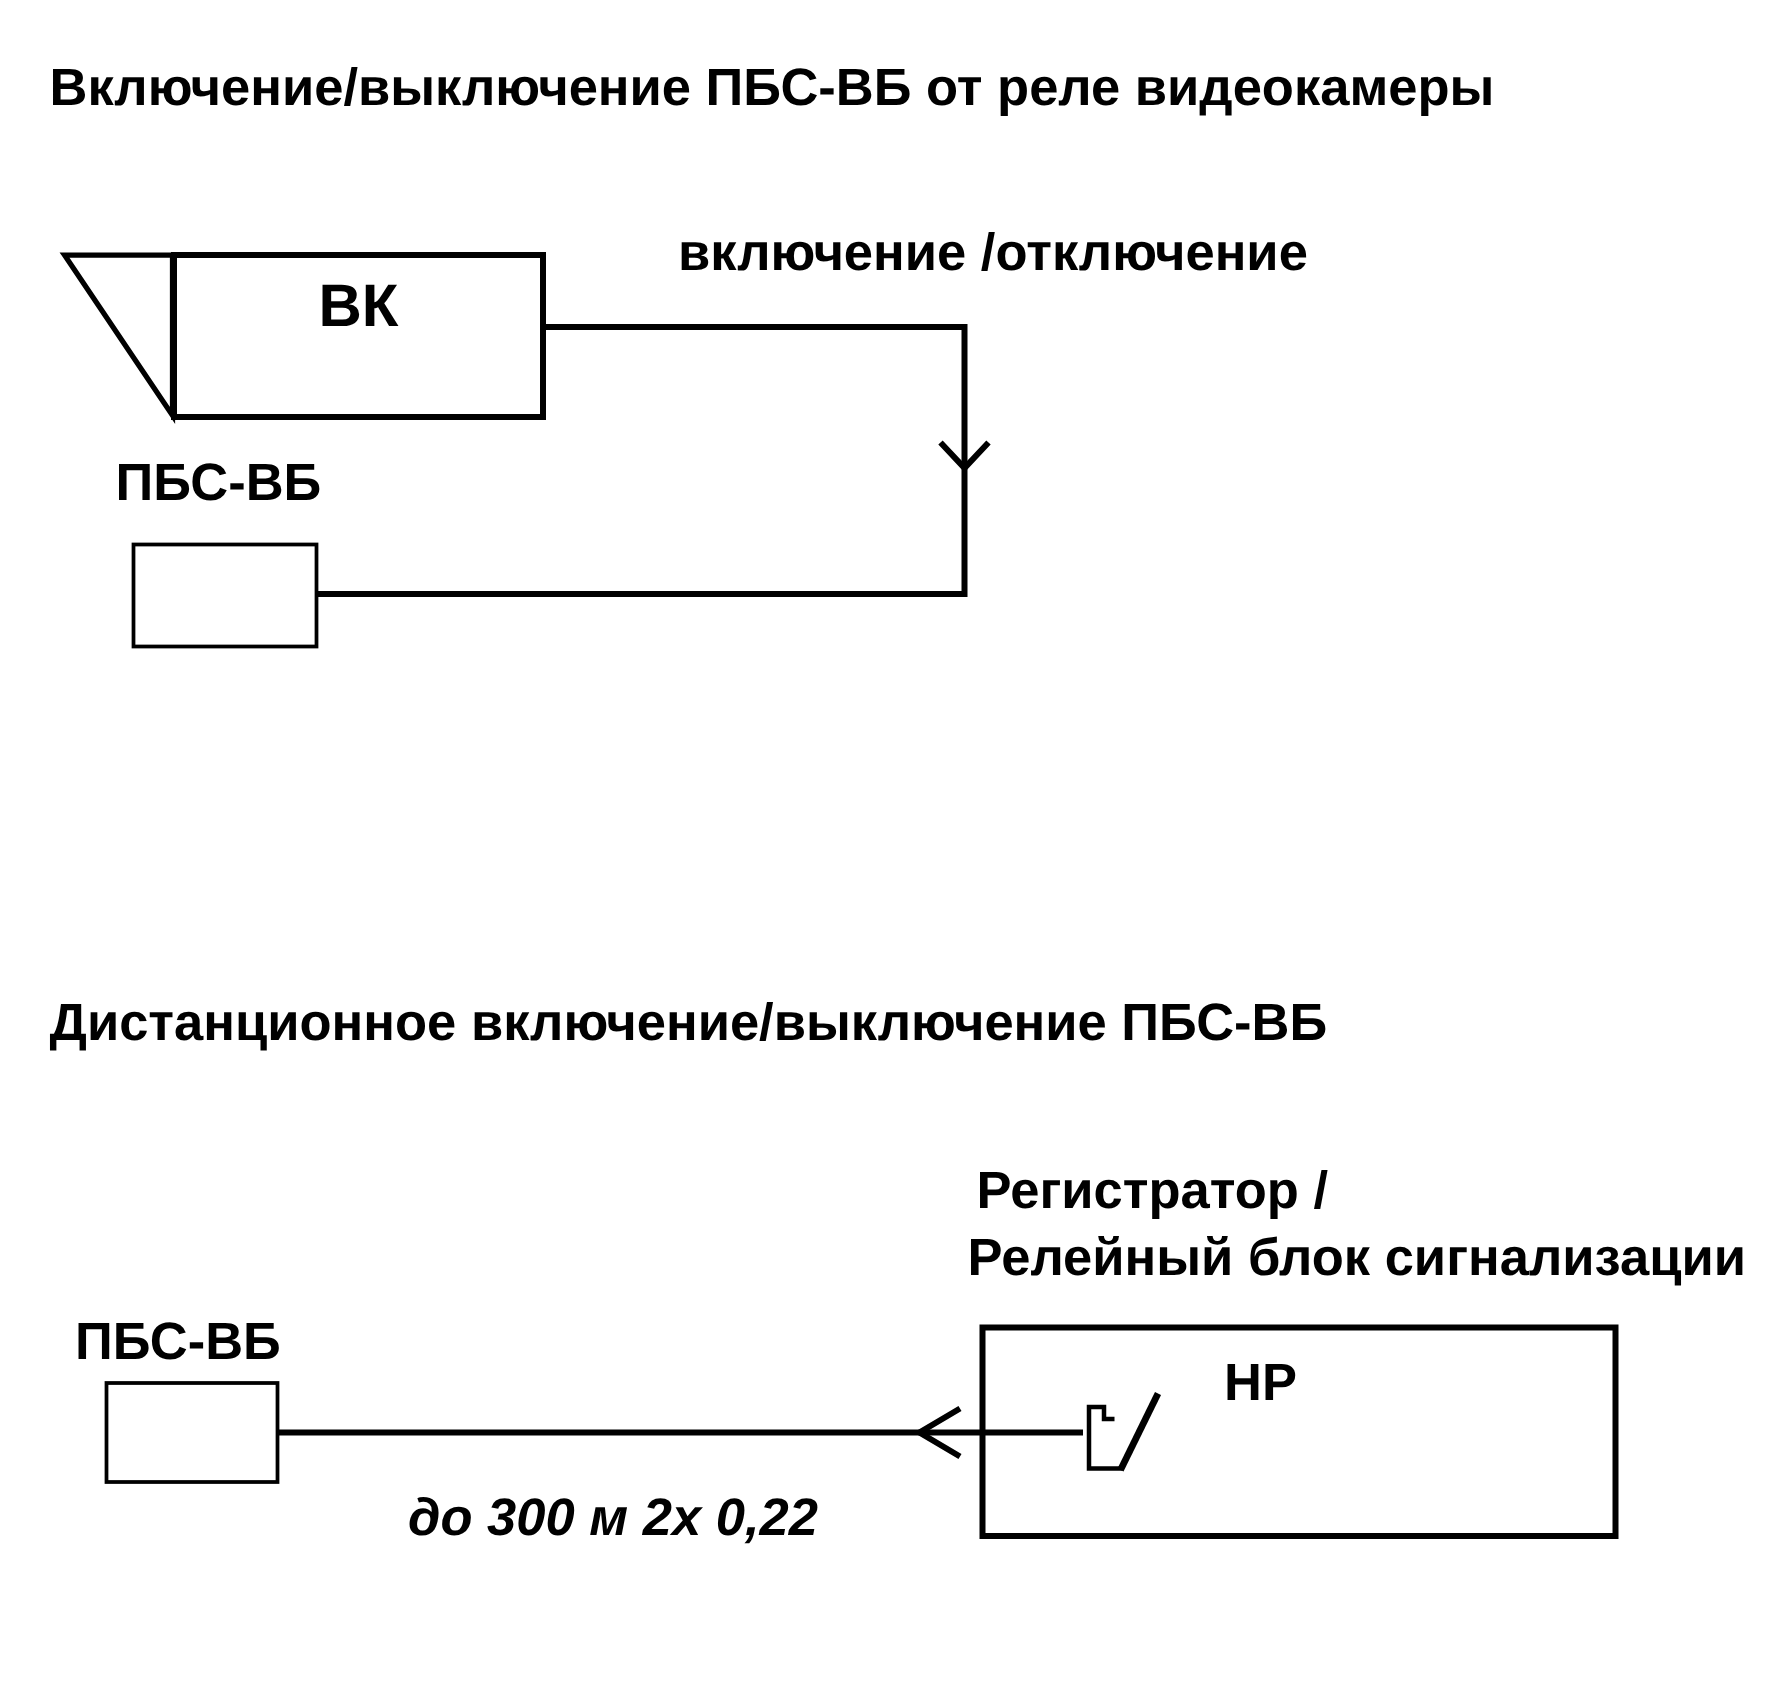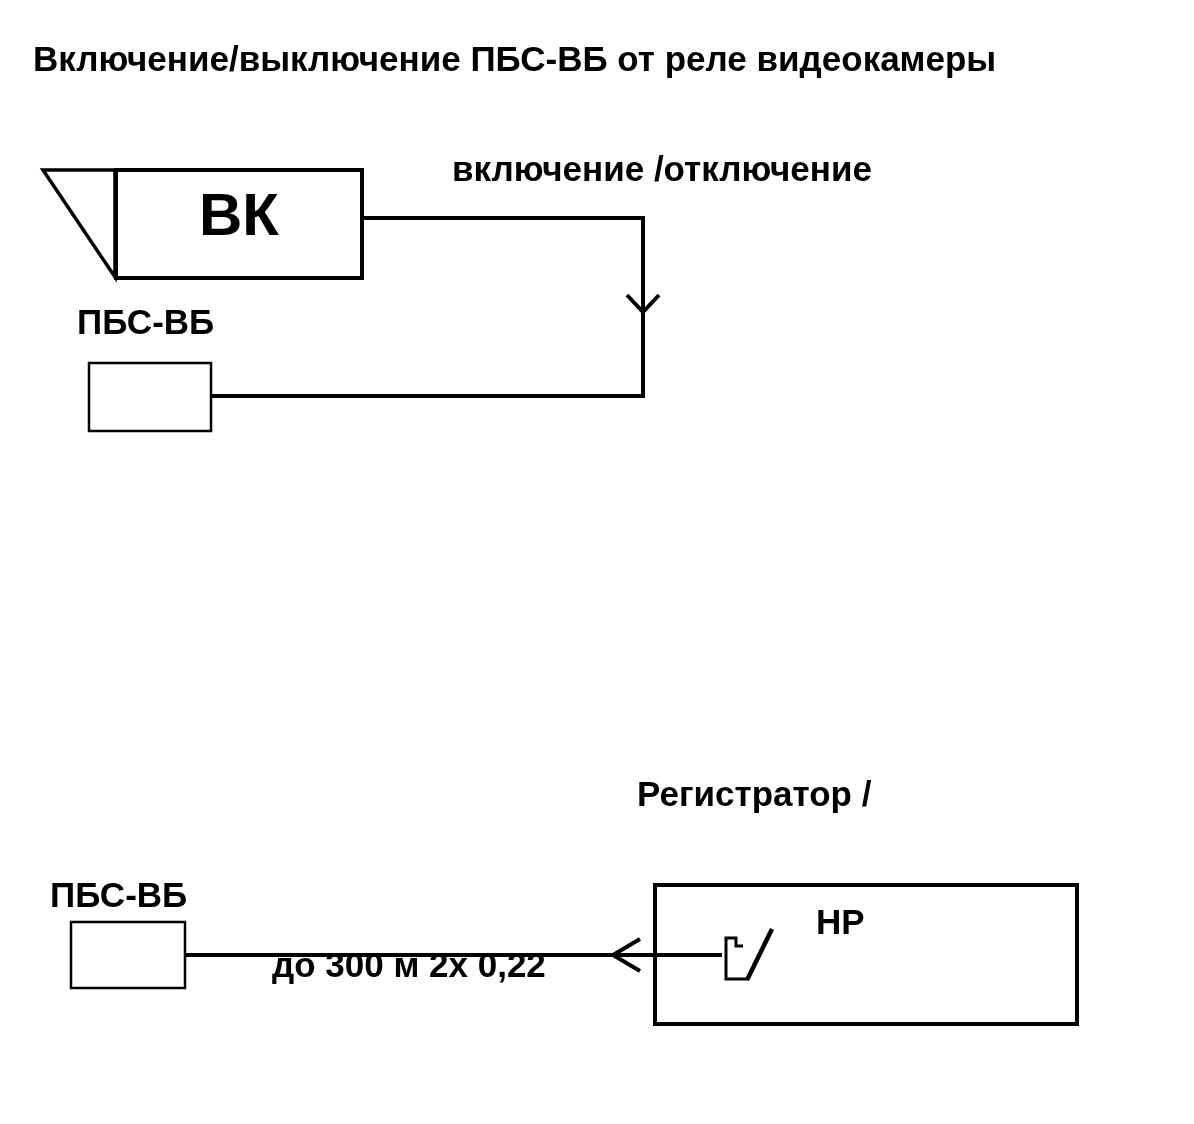--- a/index.html
+++ b/index.html
@@ -26,21 +26,21 @@
     top:0;
   }
   .label{
     position:absolute;
     font-weight:bold;
     white-space:nowrap;
     line-height:1.1;
     color:var(--ink);
   }
   .fs-title{ font-size:35px; }
-  .fs-big{ font-size:60px; }
+  .fs-big{ font-size:40px; }
   .vk-center{
     left:116px;
     top:182px;
     width:246px;
     text-align:center;
   }
 </style>
 </head>
 <body>
 
@@ -64,23 +64,25 @@
 
   <div class="label fs-title" style="left:33px; top:40px;">Включение/выключение ПБС-ВБ от реле видеокамеры</div>
 
   <div class="label fs-big vk-center">ВК</div>
 
   <div class="label fs-title" style="left:404px; top:150px;margin-left:48px;">включение /отключение</div>
 
   <div class="label fs-title" style="left:77px; top:303px;">ПБС-ВБ</div>
 
 
+  <div class="label fs-title" style="left:33px; top:663px;">Дистанционное включение/выключение ПБС-ВБ</div>
 
-  <div class="label fs-title" style="left:637px; top:775px;">Регистратор /</div>
+  <div class="label fs-title" style="left:651px; top:775px;">Регистратор /</div>
 
+  <div class="label fs-title" style="left:645px; top:820px;">Релейный блок сигнализации</div>
 
   <div class="label fs-title" style="left:50px; top:876px;">ПБС-ВБ</div>
 
   <div class="label fs-title" style="left:816px; top:903px;">НР</div>
 
-  <div class="label fs-title" style="left:272px; top:946px;">до 300 м 2х 0,22</div>
+  <div class="label fs-title" style="left:272px; top:993px;font-style:italic;">до 300 м 2х 0,22</div>
 
 </div>
 
 </body></html>

